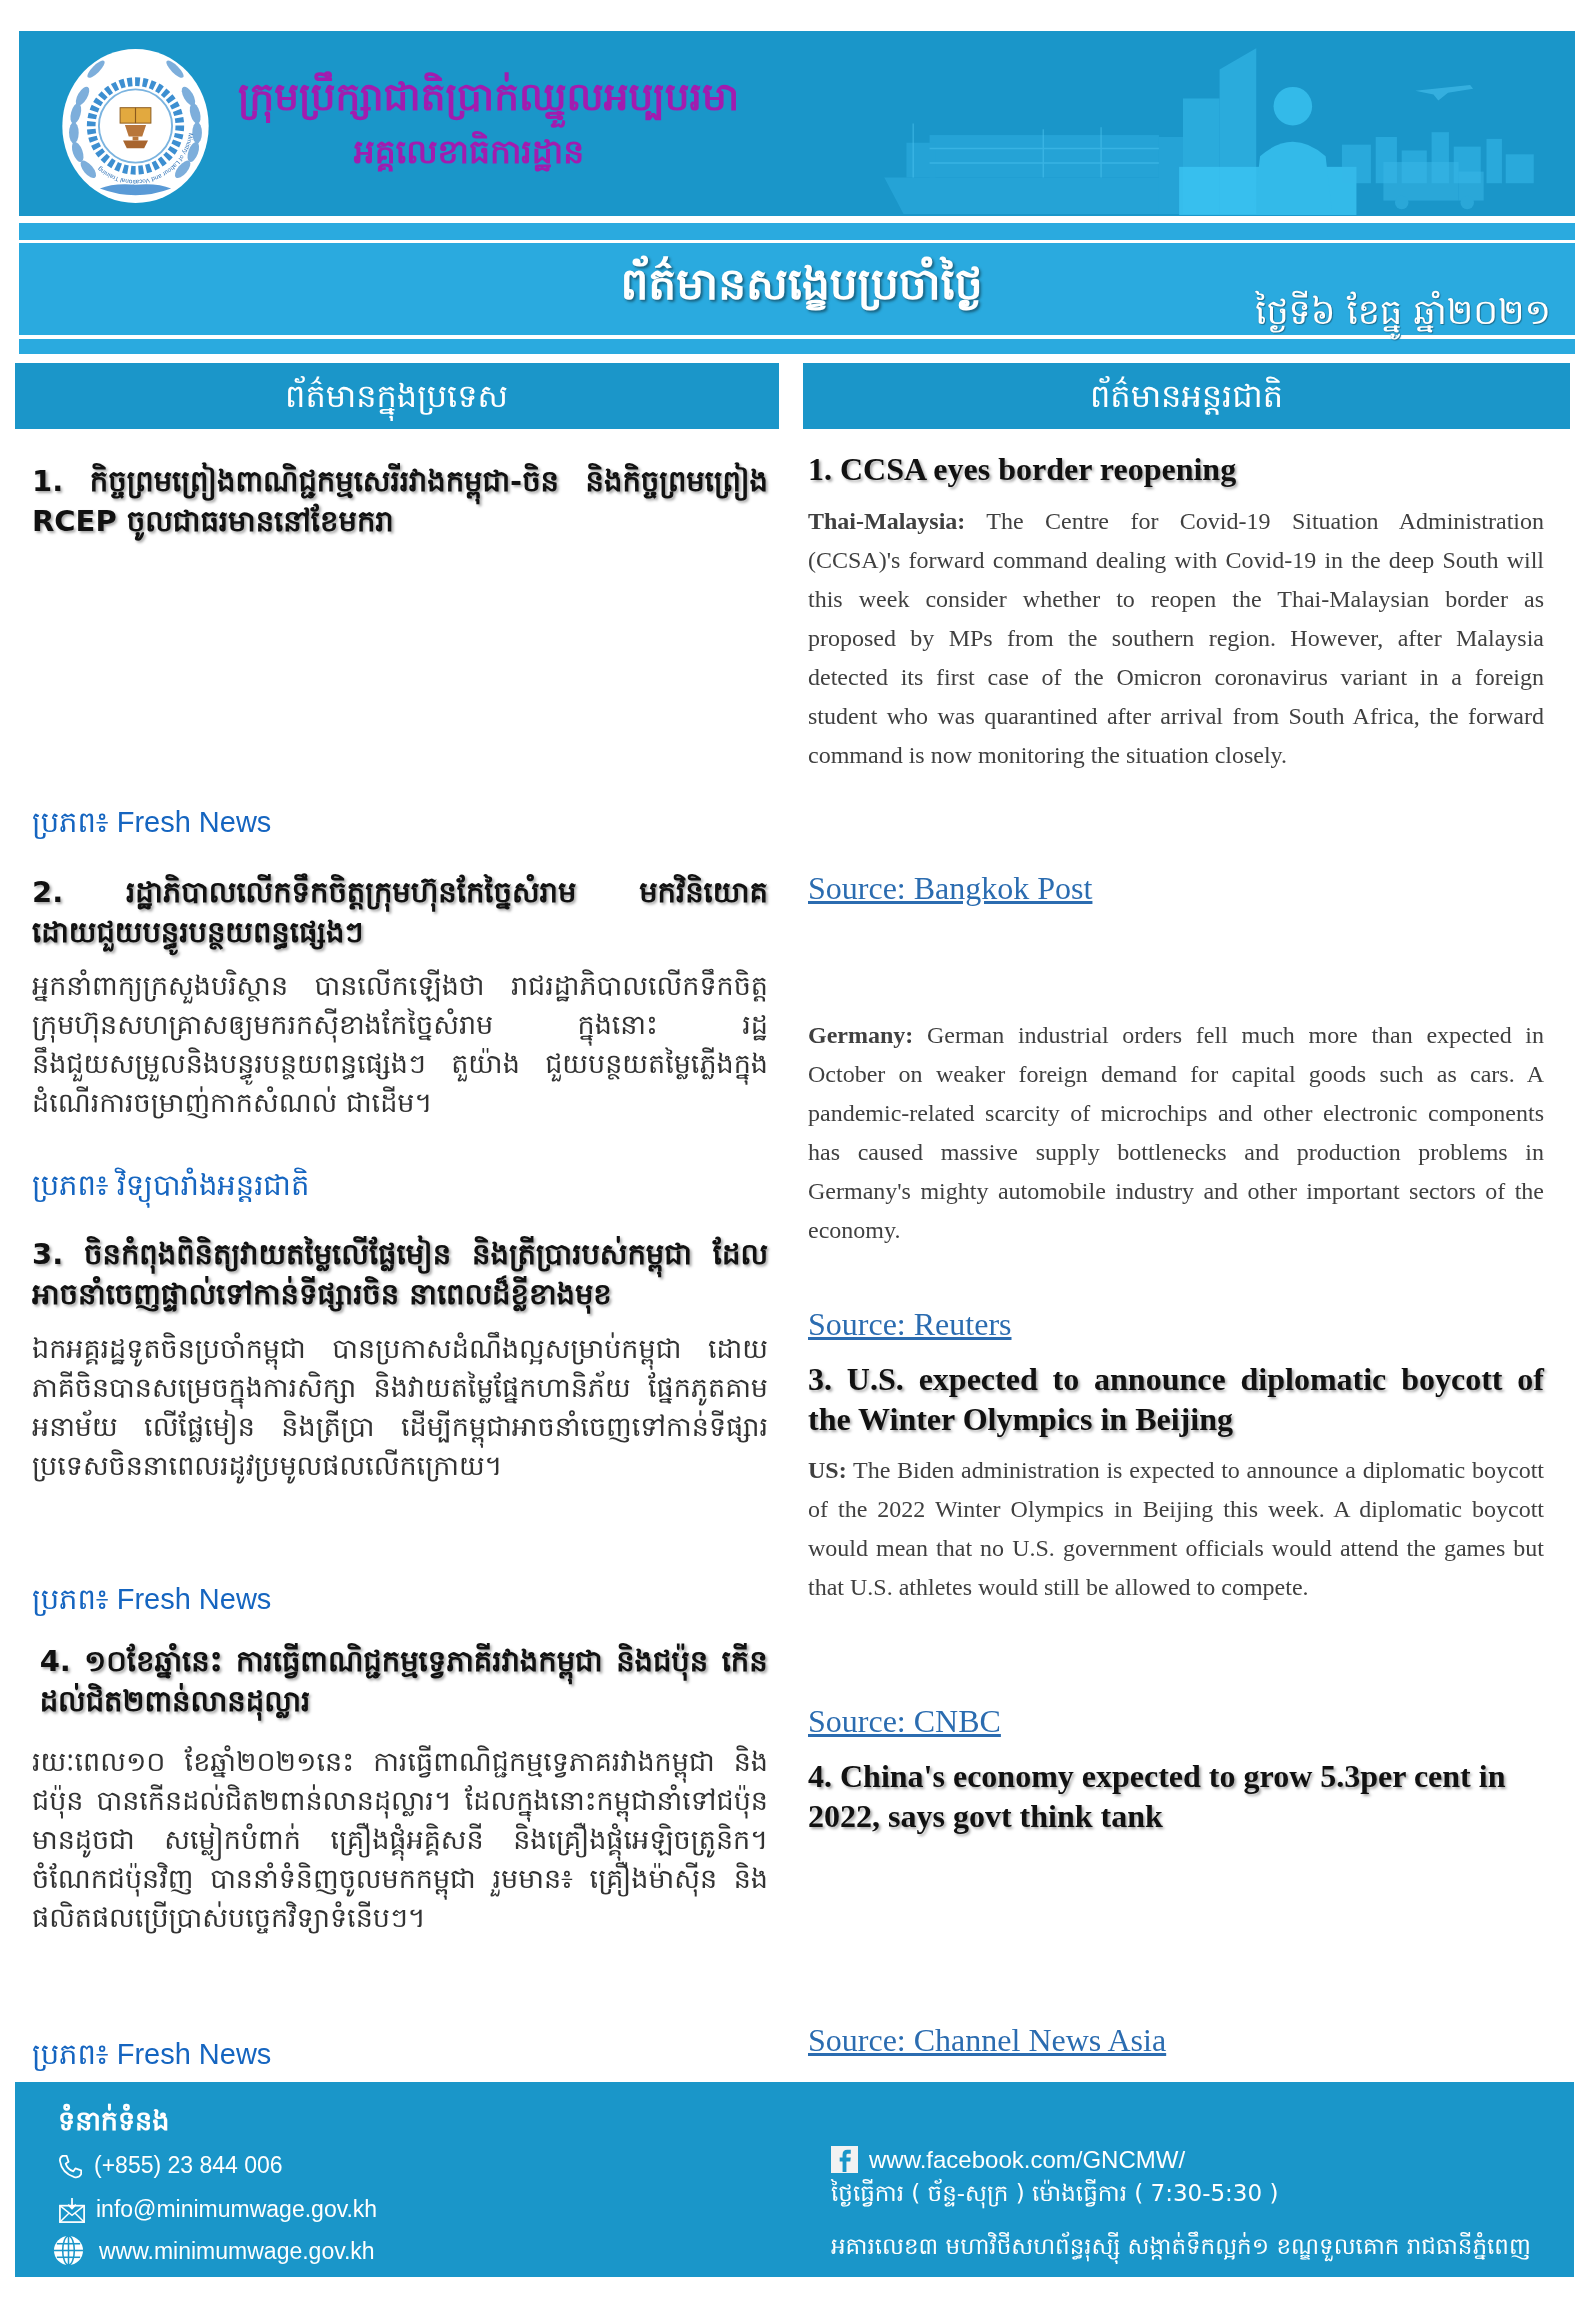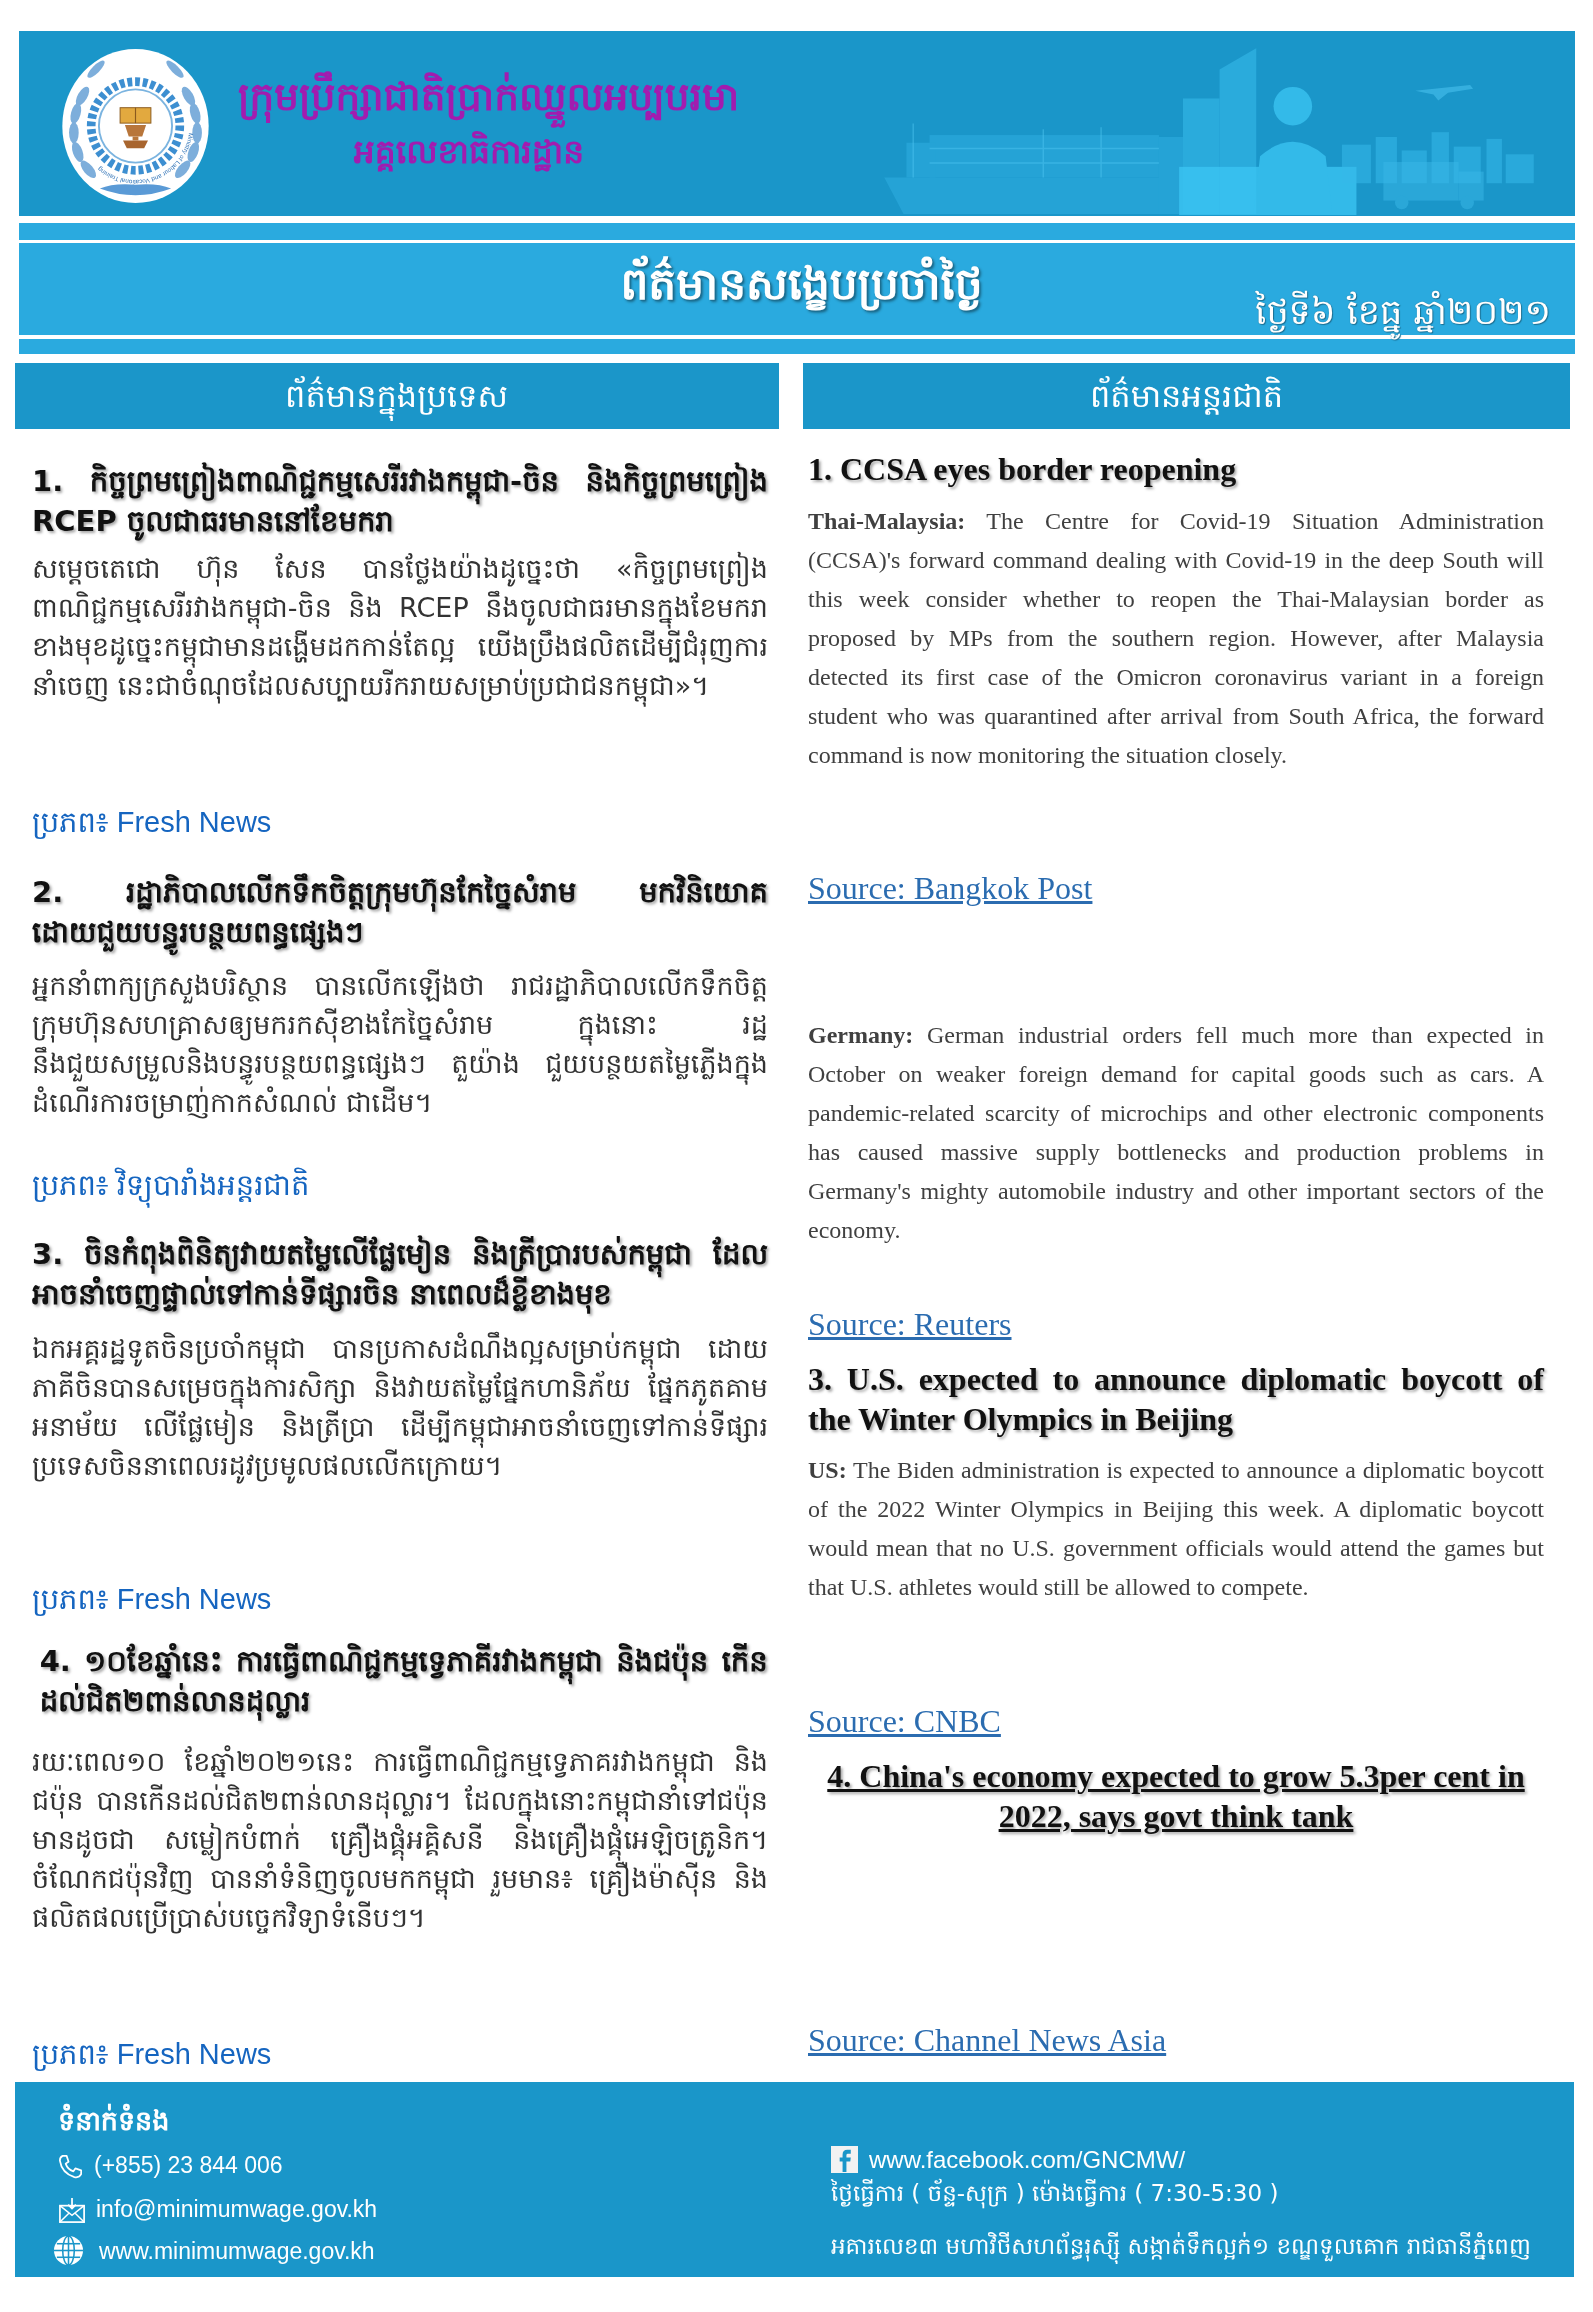--- a/index.html
+++ b/index.html
@@ -43,21 +43,21 @@
     .kh-title{font-size:29px;font-weight:bold;line-height:40px;color:#111;text-align:justify;
       text-shadow:1.9px 1.9px 2.9px rgba(0,0,0,0.35);}
     .kh-body{font-size:27px;line-height:39px;color:#333;text-align:justify;}
     .kh-src{font-family:"Liberation Sans",sans-serif;font-size:29px;line-height:39px;color:var(--kh-link);
       cursor:pointer;white-space:nowrap;}
 
     
     .en{left:808px;width:736px;font-family:"Liberation Serif",serif;}
     .en-title{font-size:32px;font-weight:bold;line-height:40px;color:#111;text-align:justify;
       text-shadow:1.9px 1.9px 2.9px rgba(0,0,0,0.35);}
-    .en-title.noj{text-align:center;text-decoration:underline;}
+    .en-title.noj{text-align:left;}
     .en-body{font-size:24px;line-height:39px;color:#404040;text-align:justify;}
     .en-body b{font-weight:bold;}
     .en-src{font-size:32px;line-height:39px;color:var(--en-link);text-decoration:underline;cursor:pointer;white-space:nowrap;}
 
     
     .footer{left:15.4px;top:2082px;width:1559px;height:195px;background:var(--footer-blue);}
     .ft{color:#fff;font-family:"Liberation Sans",sans-serif;font-size:23px;line-height:31px;white-space:nowrap;}
     .ft-kh{font-family:"DejaVu Sans",sans-serif;}
     .ft-head{font-size:27px;font-weight:bold;line-height:39px;}
     .ft-icon{width:29px;height:29px;}
@@ -150,21 +150,20 @@
   <div class="abs stripe1"></div>
   <div class="abs banner"></div>
   <div class="abs stripe2"></div>
   <div class="abs banner-title">ព័ត៌មានសង្ខេបប្រចាំថ្ងៃ</div>
   <div class="abs banner-date">ថ្ងៃទី៦ ខែធ្នូ ឆ្នាំ២០២១</div>
 
   <div class="abs col-head right">ព័ត៌មានអន្តរជាតិ</div>
   <div class="abs col-head left">ព័ត៌មានក្នុងប្រទេស</div>
 
   <div class="abs kh kh-title" style="top:461px;">1. កិច្ចព្រមព្រៀងពាណិជ្ជកម្មសេរីរវាងកម្ពុជា-ចិន និងកិច្ចព្រមព្រៀង RCEP ចូលជាធរមាននៅខែមករា</div>
-  <div class="abs kh kh-body" style="top:549px;">សម្តេចតេជោ ហ៊ុន សែន បានថ្លែងយ៉ាងដូច្នេះថា «កិច្ចព្រមព្រៀងពាណិជ្ជកម្មសេរីរវាងកម្ពុជា-ចិន និង RCEP នឹងចូលជាធរមានក្នុងខែមករាខាងមុខដូច្នេះកម្ពុជាមានដង្ហើមដកកាន់តែល្អ យើងប្រឹងផលិតដើម្បីជំរុញការនាំចេញ នេះជាចំណុចដែលសប្បាយរីករាយសម្រាប់ប្រជាជនកម្ពុជា»។</div>
   <a class="abs kh kh-src" style="top:803px;width:auto;">ប្រភព៖ Fresh News</a>
 
   <div class="abs kh kh-title" style="top:872px;">2. រដ្ឋាភិបាលលើកទឹកចិត្តក្រុមហ៊ុនកែច្នៃសំរាម មកវិនិយោគដោយជួយបន្ធូរបន្ថយពន្ធផ្សេងៗ</div>
   <div class="abs kh kh-body" style="top:966px;">អ្នកនាំពាក្យក្រសួងបរិស្ថាន បានលើកឡើងថា រាជរដ្ឋាភិបាលលើកទឹកចិត្តក្រុមហ៊ុនសហគ្រាសឲ្យមករកស៊ីខាងកែច្នៃសំរាម ក្នុងនោះ រដ្ឋនឹងជួយសម្រួលនិងបន្ធូរបន្ថយពន្ធផ្សេងៗ តួយ៉ាង ជួយបន្ថយតម្លៃភ្លើងក្នុងដំណើរការចម្រាញ់កាកសំណល់ ជាដើម។</div>
   <a class="abs kh kh-src" style="top:1166px;width:auto;">ប្រភព៖ វិទ្យុបារាំងអន្តរជាតិ</a>
 
   <div class="abs kh kh-title" style="top:1234px;">3. ចិនកំពុងពិនិត្យវាយតម្លៃលើផ្លែមៀន និងត្រីប្រារបស់កម្ពុជា ដែលអាចនាំចេញផ្ទាល់ទៅកាន់ទីផ្សារចិន នាពេលដ៏ខ្លីខាងមុខ</div>
   <div class="abs kh kh-body" style="top:1329px;">ឯកអគ្គរដ្ឋទូតចិនប្រចាំកម្ពុជា បានប្រកាសដំណឹងល្អសម្រាប់កម្ពុជា ដោយភាគីចិនបានសម្រេចក្នុងការសិក្សា និងវាយតម្លៃផ្នែកហានិភ័យ ផ្នែកភូតគាមអនាម័យ លើផ្លែមៀន និងត្រីប្រា ដើម្បីកម្ពុជាអាចនាំចេញទៅកាន់ទីផ្សារប្រទេសចិននាពេលរដូវប្រមូលផលលើកក្រោយ។</div>
   <a class="abs kh kh-src" style="top:1580px;width:auto;">ប្រភព៖ Fresh News</a>
 

